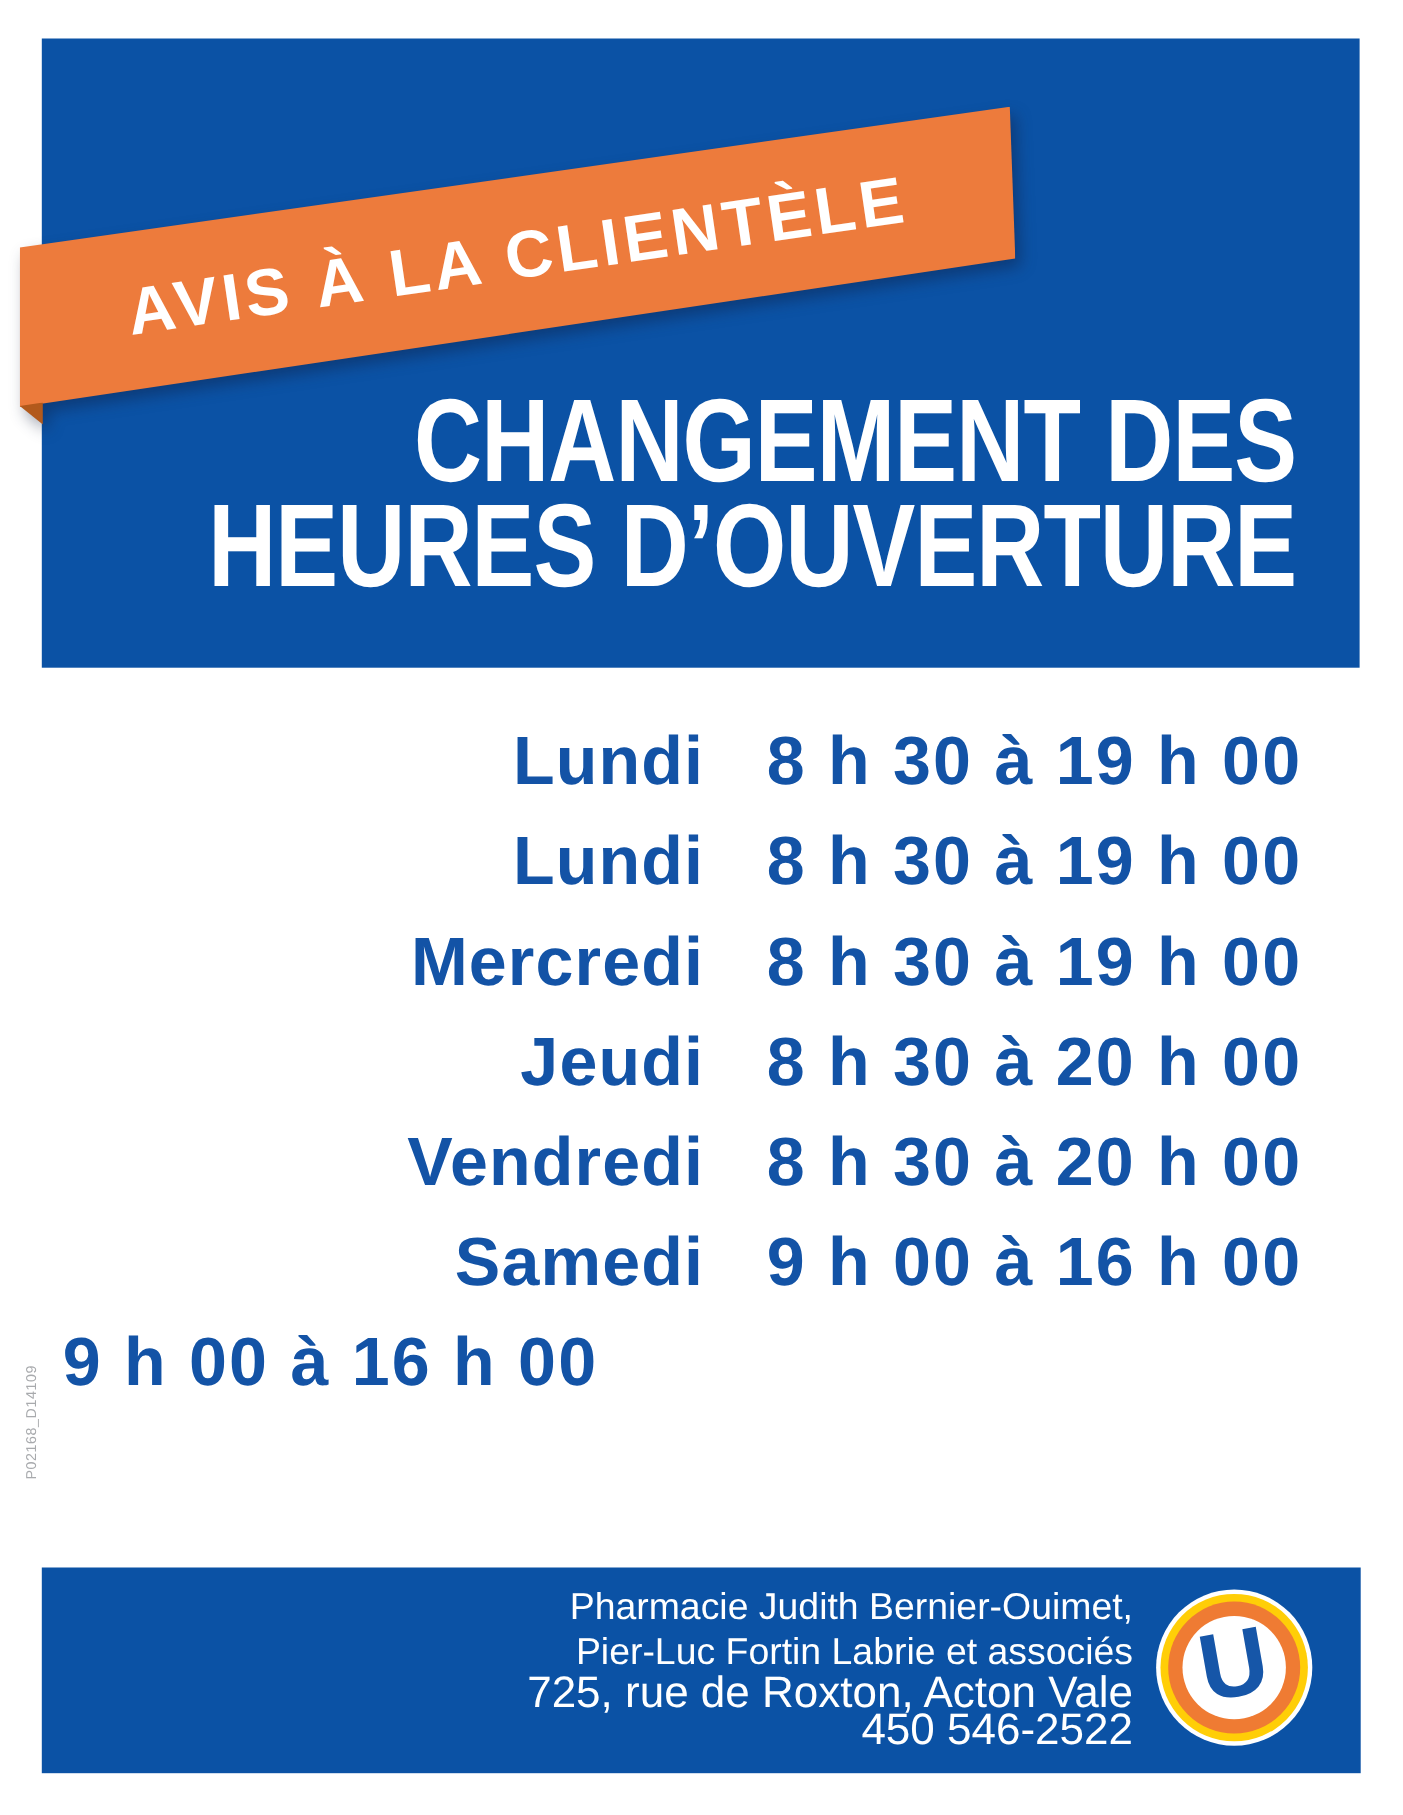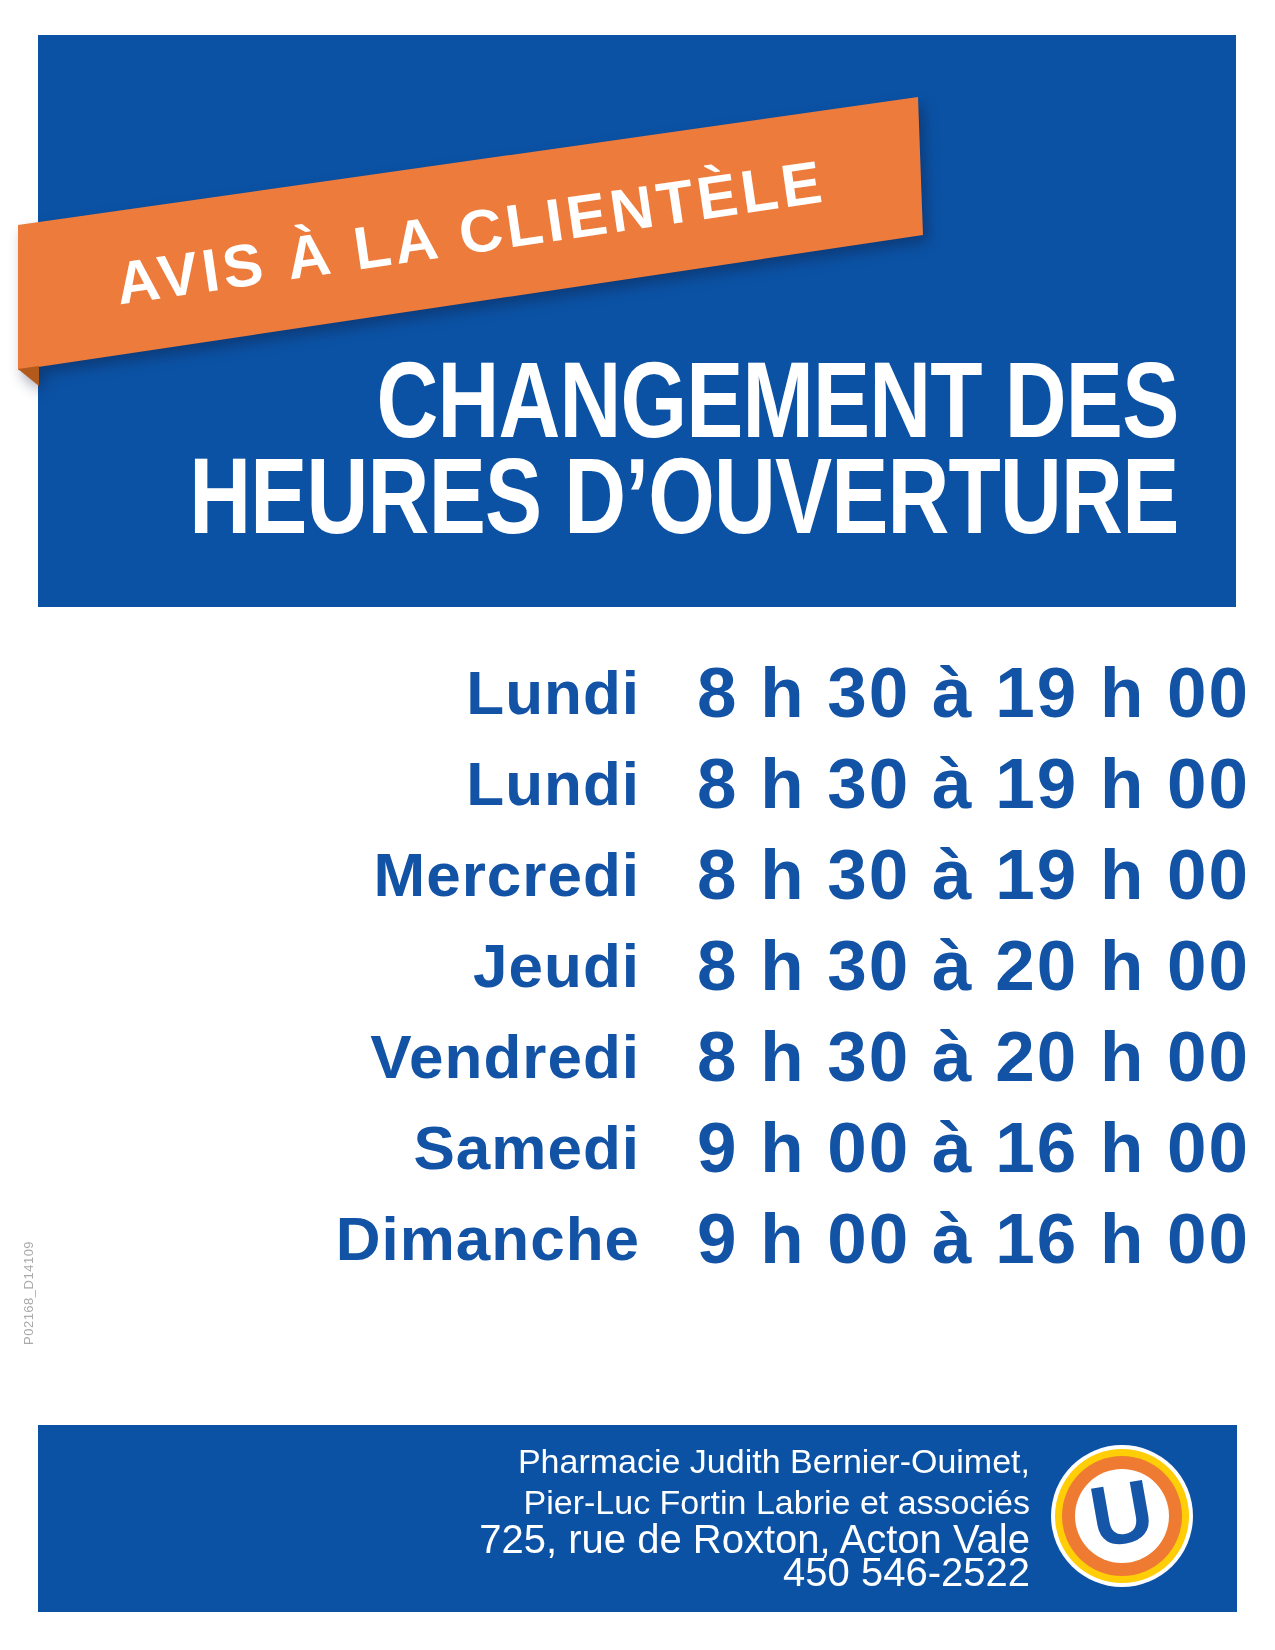--- a/index.html
+++ b/index.html
@@ -57,21 +57,21 @@
     left:0;top:647px;width:1275px;color:#1353A6;
   }
   .sched-row{
     display:flex;align-items:center;height:91px;
   }
   .sched-day{
     width:640px;text-align:right;font-size:62px;font-weight:700;
     letter-spacing:1px;white-space:nowrap;
   }
   .sched-hours{
-    margin-left:57px;font-size:71px;font-weight:700;
+    margin-left:57px;font-size:62px;font-weight:700;
     letter-spacing:2px;white-space:nowrap;
   }
 
   
   .footer-bar{
     left:38px;top:1425px;width:1199px;height:187px;
     background:#0B52A5;
   }
   .footer-text{
     right:245px;top:1441px;text-align:right;color:#ffffff;
@@ -150,21 +150,20 @@
   </div>
   <div class="sched-row">
     <div class="sched-day">Vendredi</div>
     <div class="sched-hours">8 h 30 à 20 h 00</div>
   </div>
   <div class="sched-row">
     <div class="sched-day">Samedi</div>
     <div class="sched-hours">9 h 00 à 16 h 00</div>
   </div>
   <div class="sched-row">
-    <div class="sched-day">Dimanche</div>
     <div class="sched-hours">9 h 00 à 16 h 00</div>
   </div>
 </div>
 
 <div class="abs footer-bar"></div>
 <div class="abs footer-text">
   <div class="bold-line">Pharmacie Judith Bernier-Ouimet,</div>
   <div class="bold-line">Pier-Luc Fortin Labrie et associés</div>
   <div class="reg-line">725, rue de Roxton, Acton Vale</div>
   <div class="reg-line">450 546-2522</div>

